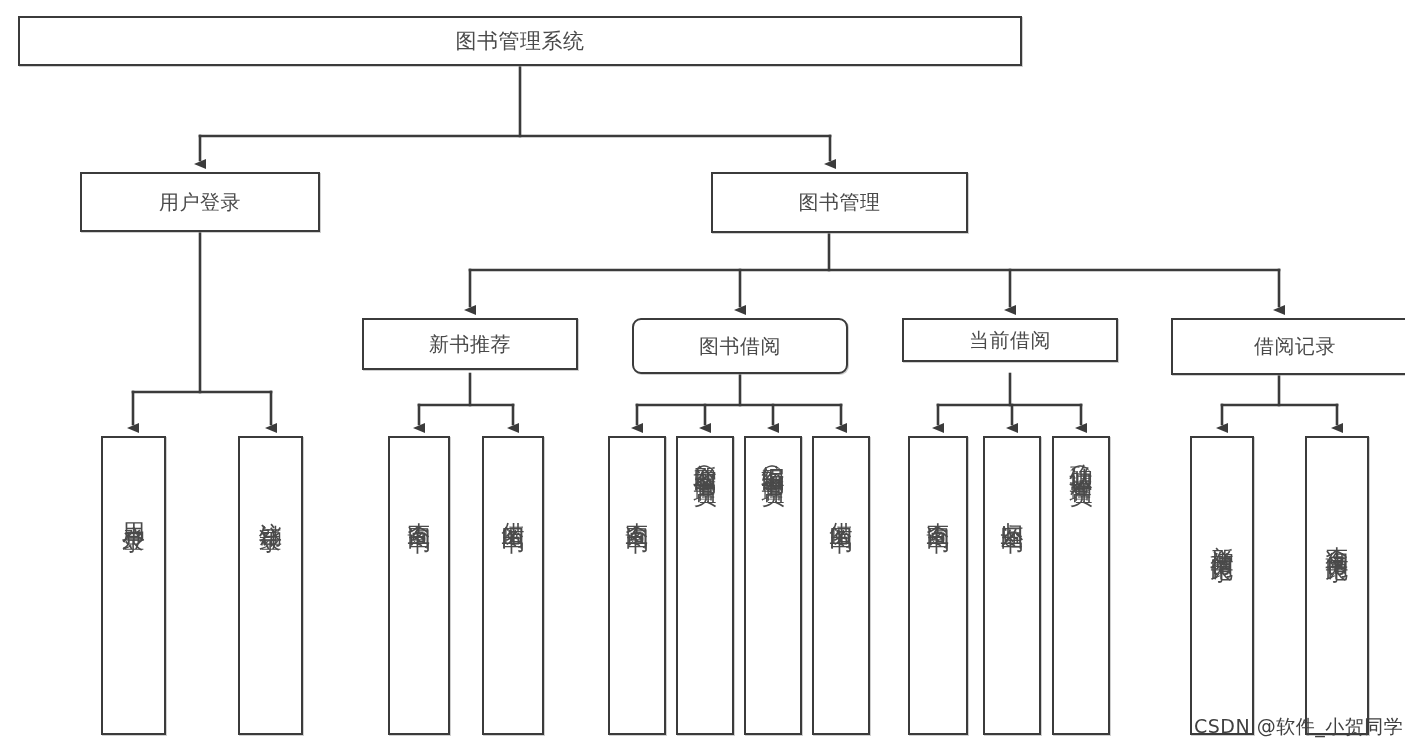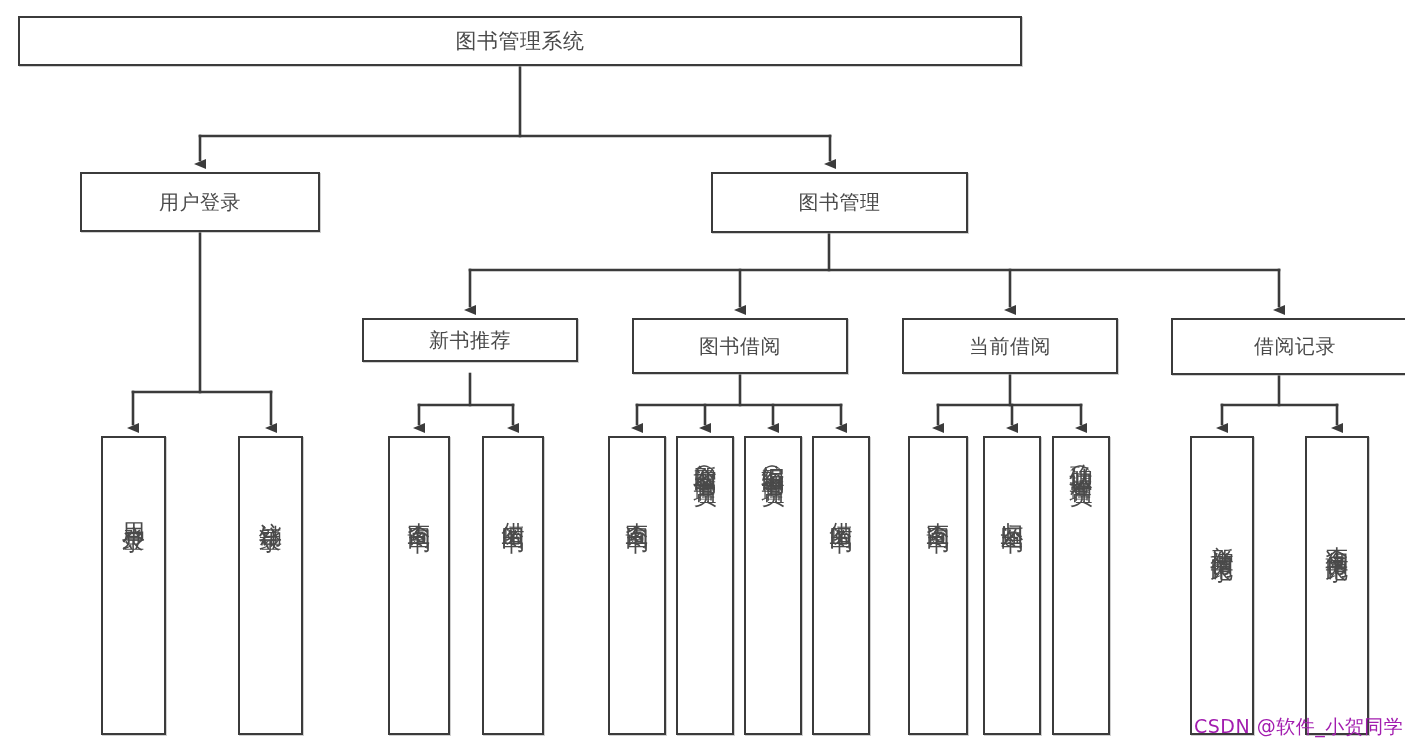--- a/index.html
+++ b/index.html
@@ -134,27 +134,27 @@
     <span class="label">图书管理系统</span>
   </div>
 
   <div class="node level2" style="left: 80px; top: 172px; width: 240px; height: 60px;">
     <span class="label">用户登录</span>
   </div>
   <div class="node level2" style="left: 711px; top: 172px; width: 257px; height: 61px;">
     <span class="label">图书管理</span>
   </div>
 
-  <div class="node level3" style="left: 362px; top: 318px; width: 216px; height: 44px;">
+  <div class="node level3" style="left: 362px; top: 318px; width: 216px; height: 52px;">
     <span class="label">新书推荐</span>
   </div>
-  <div class="node level3" style="left: 632px; top: 318px; width: 216px; height: 56px;">
+  <div class="node level3" style="left: 632px; top: 318px; width: 216px; height: 56px; border-radius: 9px;">
     <span class="label">图书借阅</span>
   </div>
-  <div class="node level3" style="left: 902px; top: 318px; width: 216px; height: 56px;">
+  <div class="node level3" style="left: 902px; top: 318px; width: 216px; height: 44px;">
     <span class="label">当前借阅</span>
   </div>
   <div class="node level3" style="left: 1171px; top: 318px; width: 248px; height: 57px;">
     <span class="label">借阅记录</span>
   </div>
 
   <div class="node leaf mid" style="left: 101px; top: 436px; width: 65px; height: 299px;">
     <span class="label">用户登录</span>
   </div>
   <div class="node leaf mid" style="left: 238px; top: 436px; width: 65px; height: 299px;">
@@ -187,15 +187,15 @@
   <div class="node leaf" style="left: 1052px; top: 436px; width: 58px; height: 299px;">
     <span class="label">确认归还（管理员）</span>
   </div>
   <div class="node leaf mid2" style="left: 1190px; top: 436px; width: 64px; height: 299px;">
     <span class="label">新增借阅记录</span>
   </div>
   <div class="node leaf mid2" style="left: 1305px; top: 436px; width: 64px; height: 299px;">
     <span class="label">查询借阅记录</span>
   </div>
 
-  <div class="watermark" style="left: 1194px; top: 714px; color: #a21caf;">CSDN @软件_小贺同学</div>
+  <div class="watermark" style="left: 1194px; top: 714px; color: #404040;">CSDN @软件_小贺同学</div>
 
 </div>
 
 </body></html>

